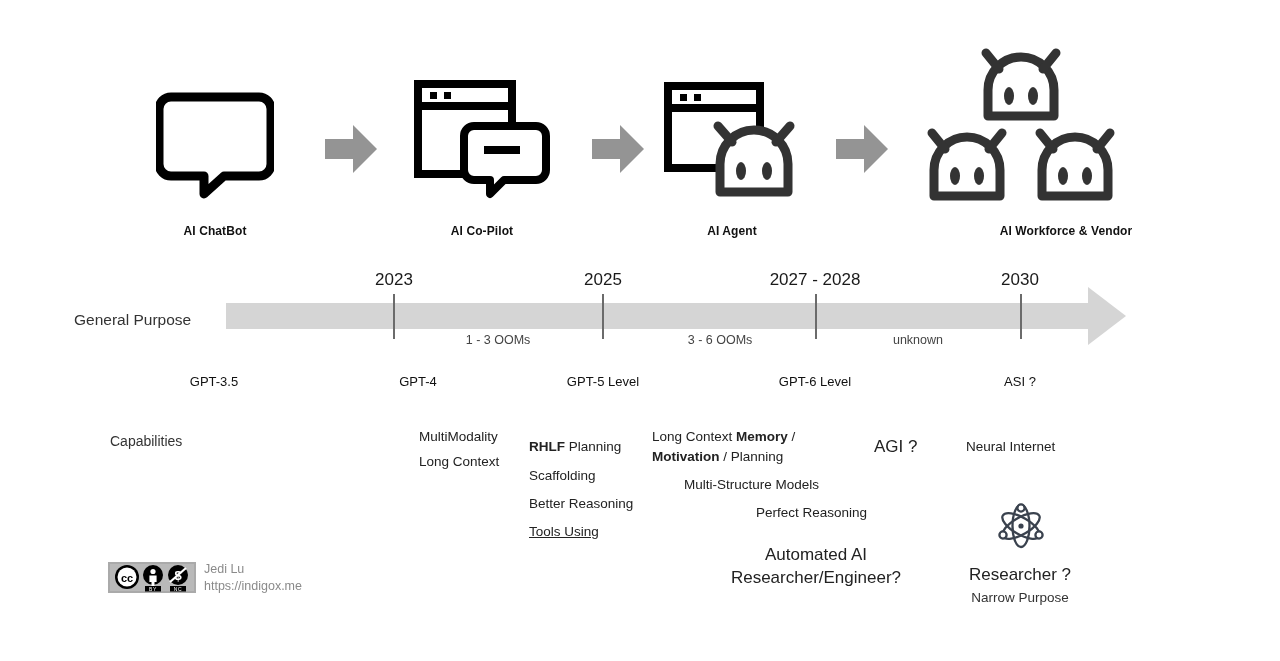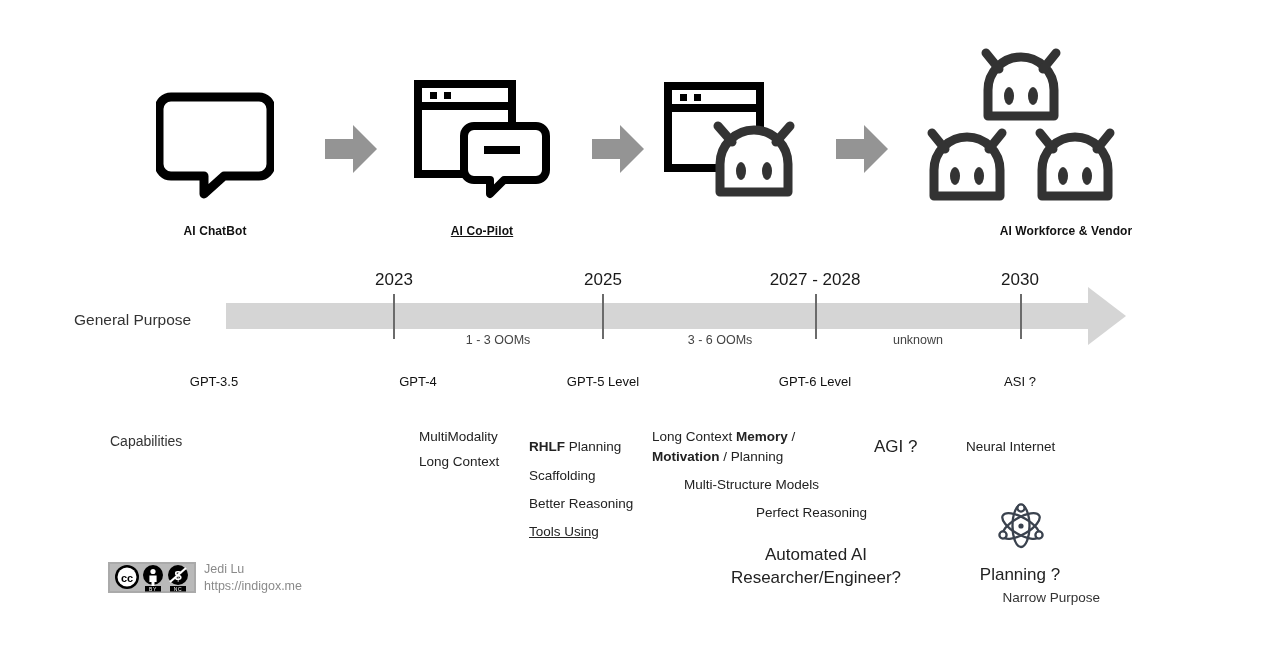--- a/index.html
+++ b/index.html
@@ -88,21 +88,21 @@
       <rect x="6" y="6" width="94" height="90" fill="#fff" stroke="#000" stroke-width="8"></rect>
       <line x1="6" y1="28" x2="100" y2="28" stroke="#000" stroke-width="8"></line>
       <rect x="18" y="14" width="7" height="7" fill="#000"></rect>
       <rect x="32" y="14" width="7" height="7" fill="#000"></rect>
 
       <path d="M62 48 H124 a10 10 0 0 1 10 10 V92 a10 10 0 0 1 -10 10 H92 L78 116 L78 102 H62 a10 10 0 0 1 -10 -10 V58 a10 10 0 0 1 10 -10 Z" fill="#fff"></path>
       <path d="M62 48 H124 a10 10 0 0 1 10 10 V92 a10 10 0 0 1 -10 10 H92 L78 116 L78 102 H62 a10 10 0 0 1 -10 -10 V58 a10 10 0 0 1 10 -10 Z" fill="none" stroke="#000" stroke-width="8" stroke-linejoin="round"></path>
       <rect x="72" y="68" width="36" height="8" fill="#000"></rect>
     </svg>
   </div>
-  <div class="stage-name" style="left:382px;top:224px;width:200px;text-decoration:underline;">AI Co-Pilot</div>
+  <div class="stage-name" style="left:382px;top:224px;width:200px;">AI Co-Pilot</div>
 
   <div class="tarrow" style="left:592px;top:125px;">
     <svg width="52" height="48" viewBox="0 0 52 48">
       <path d="M0 14 H28 V0 L52 24 L28 48 V34 H0 Z" fill="#949494"></path>
     </svg>
   </div>
 
   <div class="icon-box" style="left:662px;top:80px;width:140px;height:120px;">
     <svg width="140" height="120" viewBox="0 0 140 120">
       <rect x="6" y="6" width="92" height="82" fill="#fff" stroke="#000" stroke-width="8"></rect>
@@ -111,20 +111,21 @@
       <rect x="32" y="14" width="7" height="7" fill="#000"></rect>
 
       <path d="M58 112 V84 a34 34 0 0 1 68 0 V112 Z" fill="#fff"></path>
       <path d="M58 112 V84 a34 34 0 0 1 68 0 V112 Z" fill="none" stroke="#333" stroke-width="9" stroke-linejoin="round"></path>
       <line x1="70" y1="62" x2="56" y2="46" stroke="#333" stroke-width="9" stroke-linecap="round"></line>
       <line x1="114" y1="62" x2="128" y2="46" stroke="#333" stroke-width="9" stroke-linecap="round"></line>
       <ellipse cx="79" cy="91" rx="5" ry="9" fill="#333"></ellipse>
       <ellipse cx="105" cy="91" rx="5" ry="9" fill="#333"></ellipse>
     </svg>
   </div>
+  <div class="stage-name" style="left:632px;top:224px;width:200px;">AI Agent</div>
 
   <div class="tarrow" style="left:836px;top:125px;">
     <svg width="52" height="48" viewBox="0 0 52 48">
       <path d="M0 14 H28 V0 L52 24 L28 48 V34 H0 Z" fill="#949494"></path>
     </svg>
   </div>
 
   <div class="icon-box" style="left:920px;top:28px;width:212px;height:175px;">
     <svg width="212" height="175" viewBox="0 0 212 175">
       <g stroke="#333" stroke-width="9" fill="none" stroke-linejoin="round" stroke-linecap="round">
@@ -214,22 +215,22 @@
       </g>
       <g fill="#fff" stroke="#3a424e" stroke-width="2.3">
         <circle cx="26" cy="8" r="3.6"></circle>
         <circle cx="8" cy="35" r="3.6"></circle>
         <circle cx="44" cy="35" r="3.6"></circle>
       </g>
       <circle cx="26" cy="26" r="2.6" fill="#3a424e"></circle>
     </svg>
   </div>
 
-  <div class="cap xl" style="left:940px;top:562px;width:160px;text-align:center;">Planning ?</div>
-  <div class="cap" style="left:940px;top:588px;width:160px;text-align:right;color:#333;">Narrow Purpose</div>
+  <div class="cap xl" style="left:940px;top:562px;width:160px;text-align:center;">Researcher ?</div>
+  <div class="cap" style="left:940px;top:588px;width:160px;text-align:center;color:#333;">Narrow Purpose</div>
 
   <div class="cc-wrap" style="left:108px;top:561px;">
     <svg width="88" height="31" viewBox="0 0 88 31">
       <rect x="0" y="0" width="88" height="31" fill="#aaaaaa"></rect>
       <rect x="2" y="2" width="84" height="27" fill="#b9b9b9"></rect>
 
       <circle cx="19" cy="15" r="12" fill="#000"></circle>
       <circle cx="19" cy="15" r="9.5" fill="#fff"></circle>
       <text x="19" y="20" font-family="'Liberation Sans',sans-serif" font-size="11" font-weight="bold" fill="#000" text-anchor="middle">cc</text>
 

